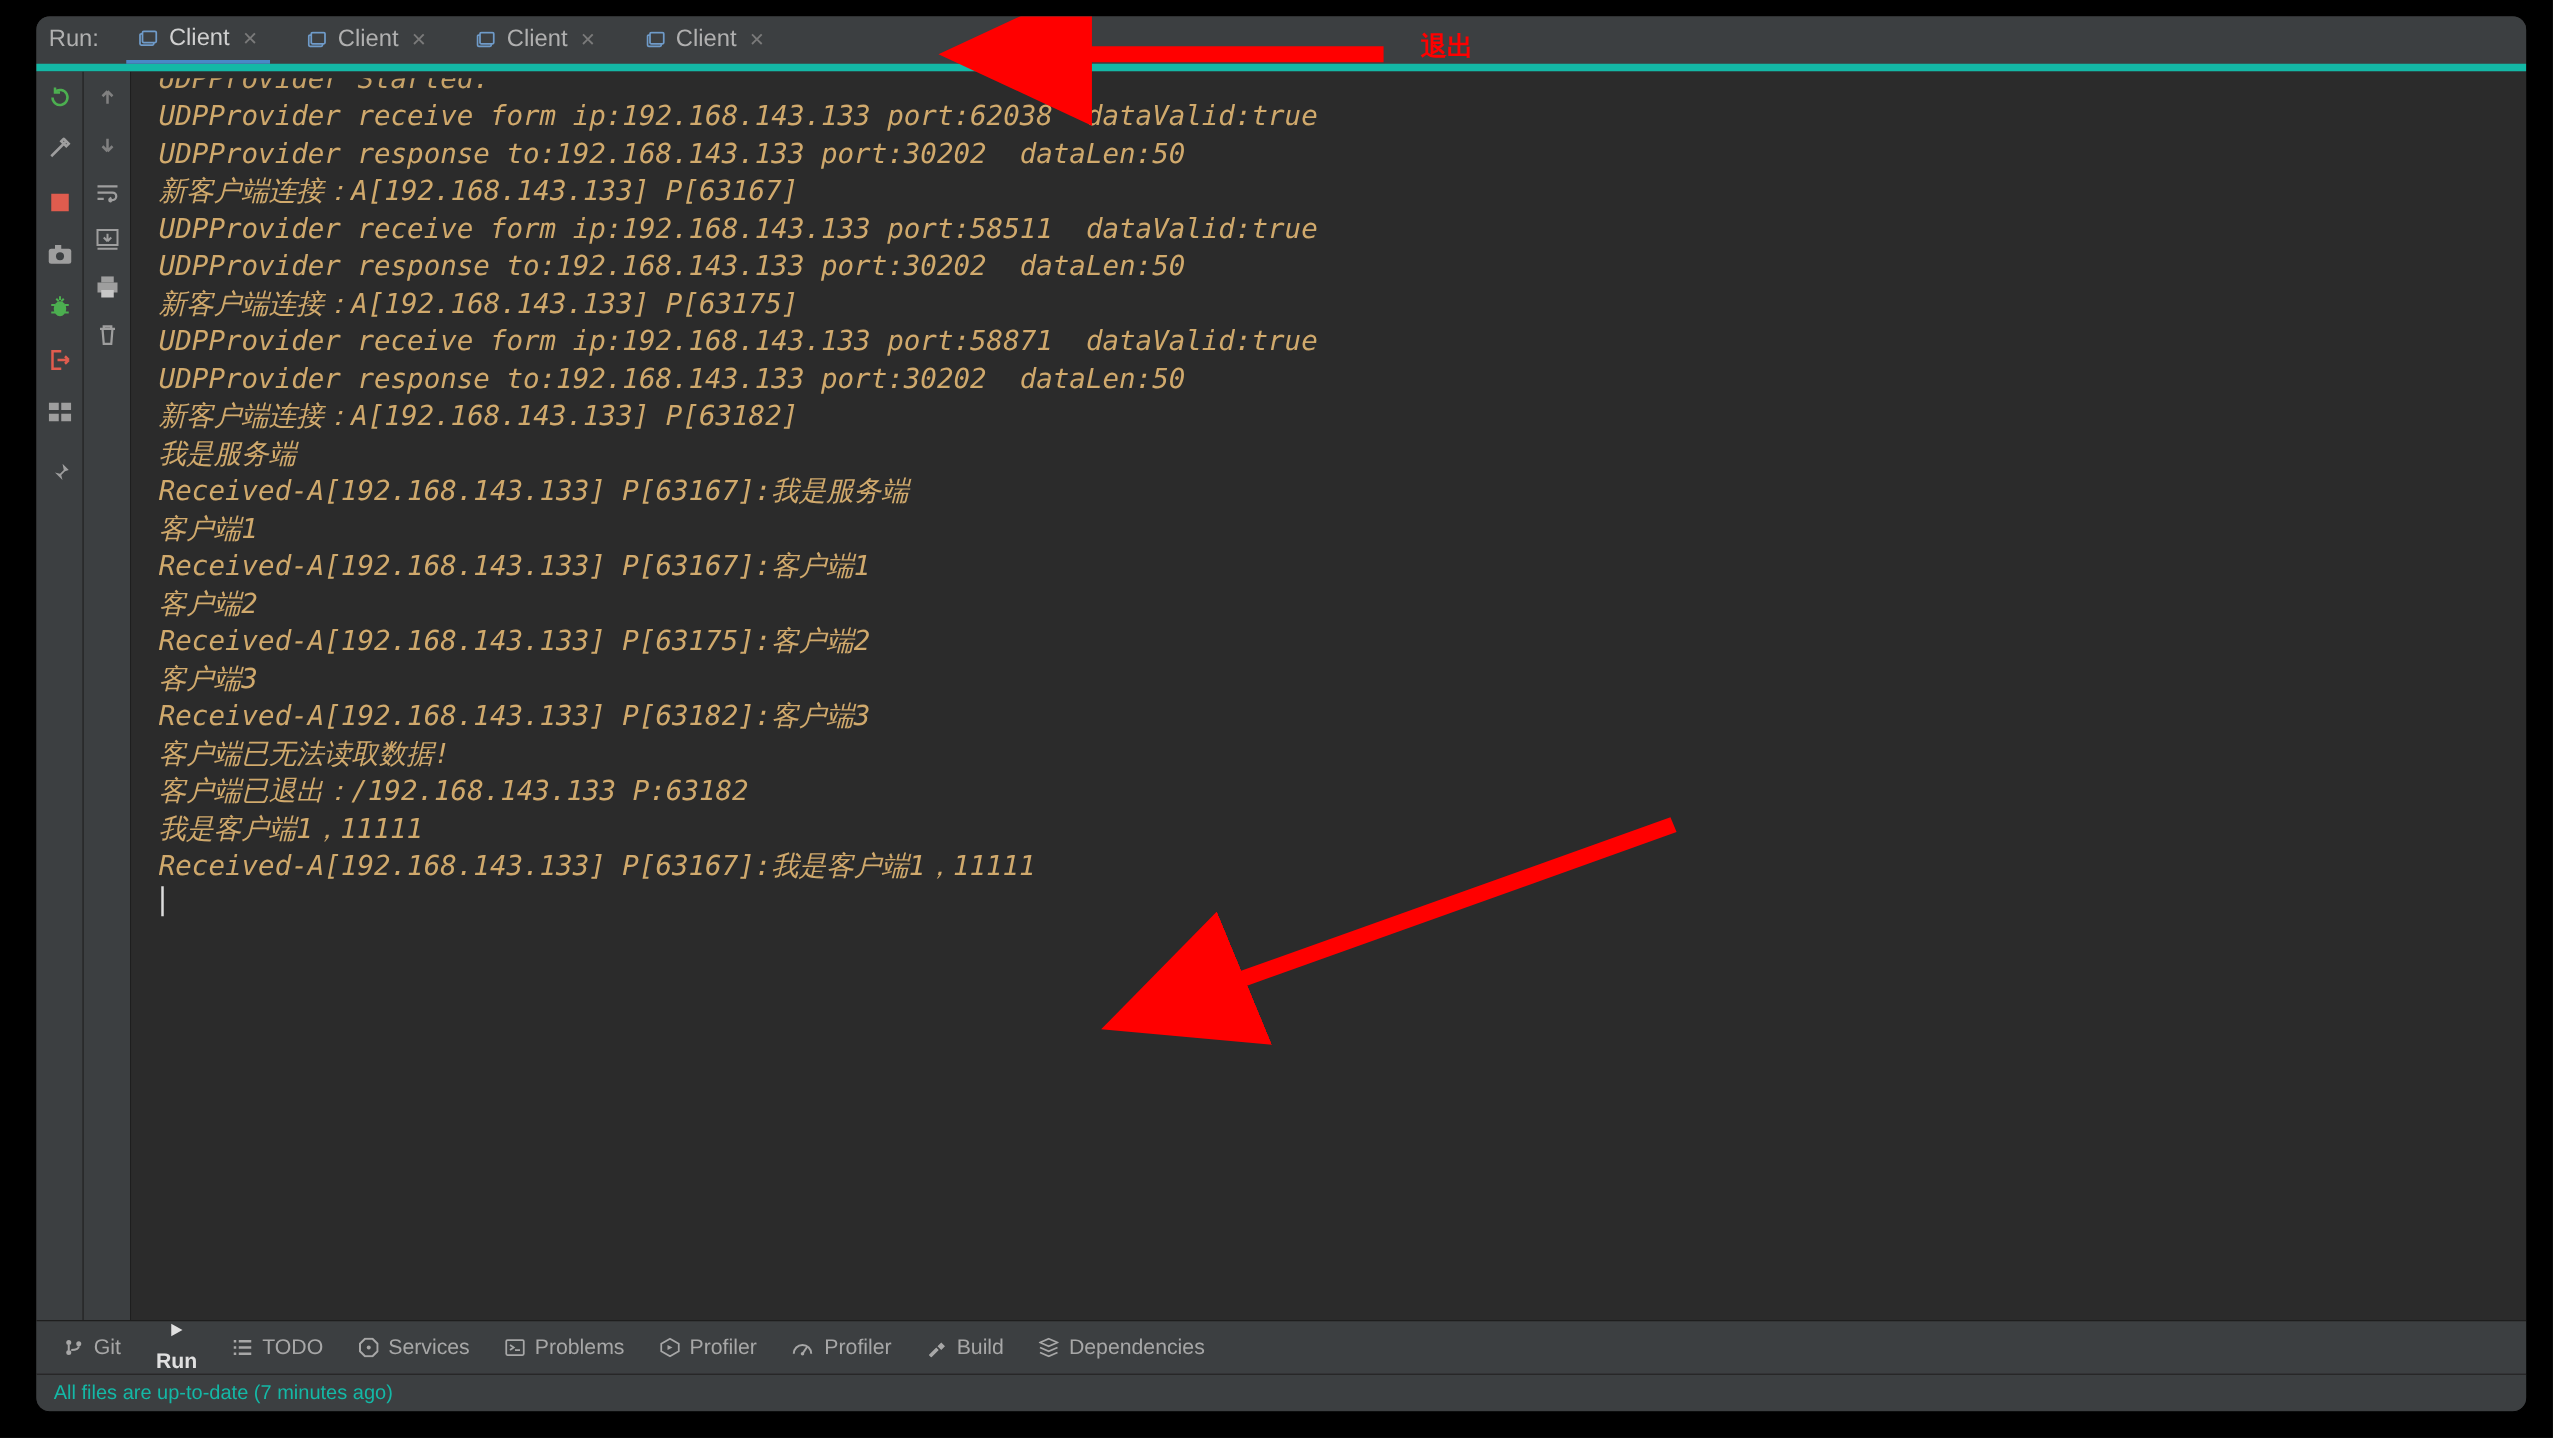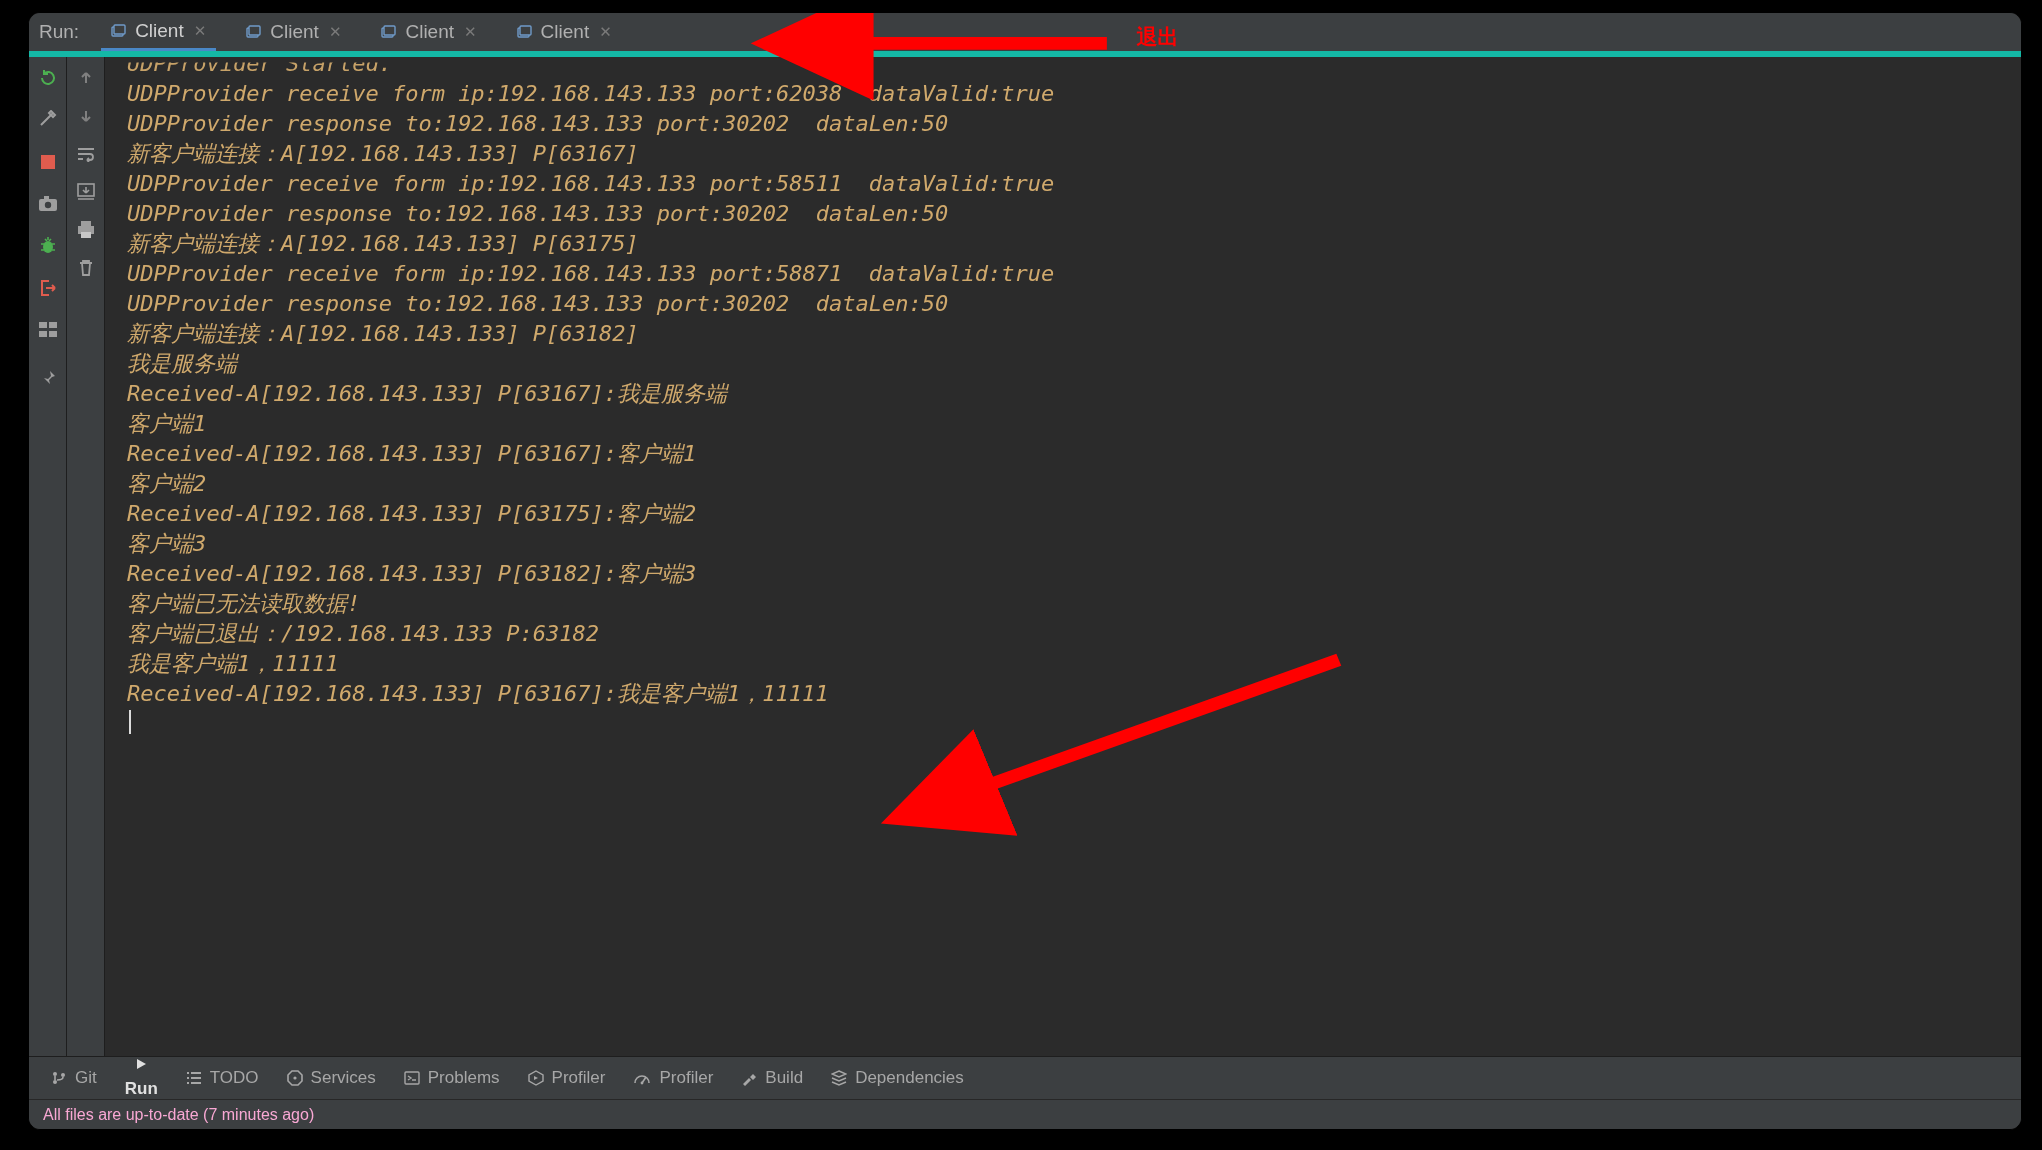--- a/index.html
+++ b/index.html
@@ -105,21 +105,21 @@
   }
   .tooltabs .item { display:flex; align-items:center; gap:8px; cursor:pointer; }
   .tooltabs .item.active { color:#e0e0e0; font-weight:600;flex-direction:column; }
   
   .status {
     flex: 0 0 30px;
     display:flex; align-items:center;
     background:#3c3f41;
     padding: 0 14px;
     font-size: 16px;
-    color: #f9a8d4;
+    color: #14b8a6;
     border-top: 1px solid #272727;
   }
   
   .overlay-svg {
     position:absolute; left:0; top:0; width:100%; height:100%;
     pointer-events:none; z-index:40;
   }
 </style>
 </head>
 <body>

